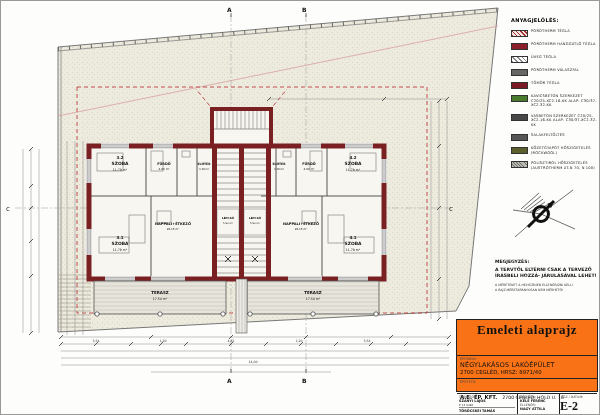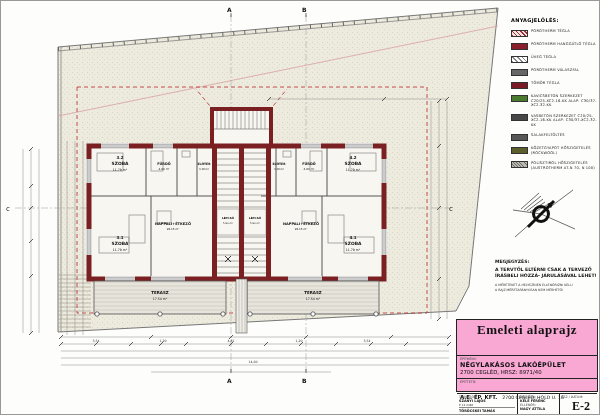--- a/index.html
+++ b/index.html
@@ -18,39 +18,39 @@
   .sw-speckle{background-image:repeating-linear-gradient(45deg,#6d6d68 0 .6px,#b9b8b0 .6px 2px)!important;}
   .ll{font-size:3.6px;line-height:1.3;letter-spacing:.2px;color:#222;}
 
   
   #notes{left:494px;top:258px;width:104px;color:#111;}
   #notes .nt{font-size:4.5px;font-weight:bold;margin-bottom:3px;}
   #notes .nb{font-size:4.6px;font-weight:bold;line-height:1.35;margin-bottom:4px;}
   #notes .ns{font-size:3.2px;line-height:1.4;color:#333;}
 
   
-  #tb{left:455px;top:318px;width:142px;height:73px;border:1.2px solid #222;background:#f9a8d4;
+  #tb{left:455px;top:318px;width:142px;height:73px;border:1.2px solid #222;background:#f97316;
       box-sizing:border-box;color:#111;}
   .tb-r1{height:33px;text-align:center;padding-top:2px;}
   .tb-title{font:bold 13px "Liberation Serif",serif;letter-spacing:.5px;}
   .tb-scale{font:bold 11px "Liberation Serif",serif;}
   .tb-r2{border-top:1px solid #222;height:23px;padding:1px 3px;box-sizing:border-box;}
   .tb-r3{border-top:1px solid #222;height:15px;padding:1px 3px;box-sizing:border-box;}
   .tb-lbl{font-size:3.2px;color:#444;}
-  .tb-main{font-size:6.4px;font-weight:bold;letter-spacing:.2px;}
+  .tb-main{font-size:6.4px;font-weight:normal;letter-spacing:.2px;}
   .tb-sub{font-size:5.4px;}
   .tb-main2{font-size:5.4px;font-weight:bold;}
   .tb-sub2{font-size:4.6px;}
   .tb-r4{border-top:1px solid #222;height:21px;display:flex;}
   .tb-c1{width:62px;border-right:1px solid #222;padding:1px 2px;box-sizing:border-box;}
   .tb-c2{width:42px;border-right:1px solid #222;padding:1px 2px;box-sizing:border-box;}
   .tb-c3{width:38px;position:relative;padding:1px 2px;box-sizing:border-box;}
   .tb-name{font-size:3.4px;font-weight:bold;}
   .tb-reg{font-size:2.8px;color:#444;border-bottom:.5px solid #888;margin-bottom:1px;}
-  .tb-no{position:absolute;right:7px;bottom:1px;font:bold 12px "Liberation Serif",serif;}
+  .tb-no{position:absolute;right:19px;bottom:1px;font:bold 12px "Liberation Serif",serif;}
 
   
   #north{left:512px;top:182px;width:64px;height:64px;}
 </style>
 </head>
 <body>
 
 <div id="sheet">
 
   <svg class="abs" style="left:0;top:0" width="600" height="415" viewBox="0 0 600 415">

